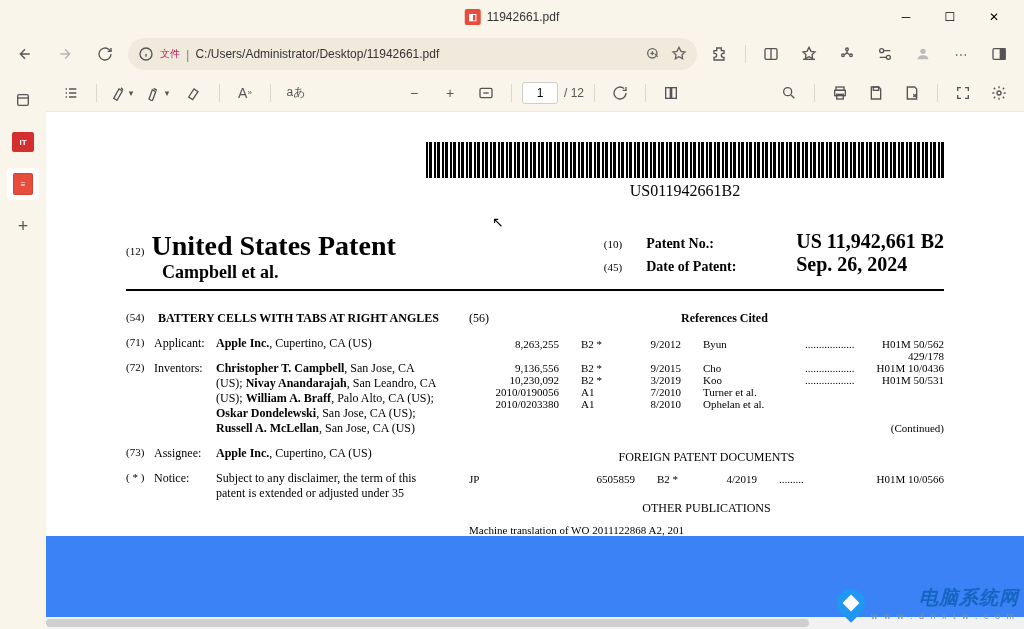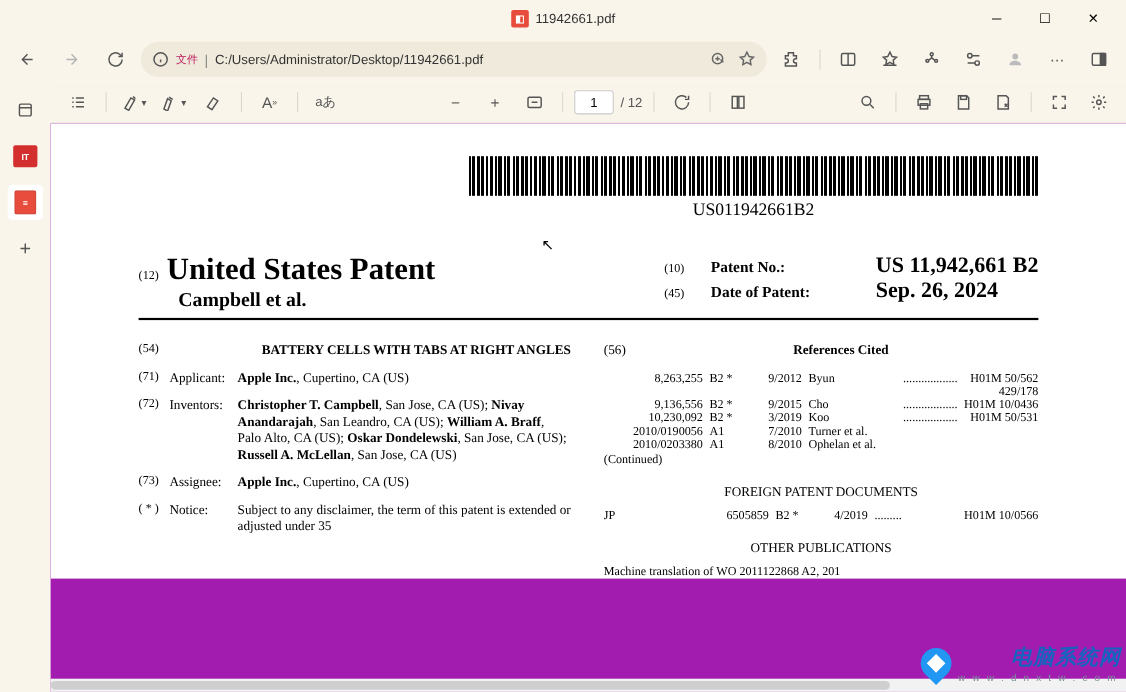--- a/index.html
+++ b/index.html
@@ -172,21 +172,21 @@
       border-radius: 3px;
       text-align: center;
       background: white;
       font-size: 12px;
     }
     .page-total { font-size: 12px; color: #555; }
     .spacer { flex: 1; }
     .pdf-viewer {
       flex: 1;
       overflow: hidden;
-      background: #a21caf;
+      background: #3b82f6;
       position: relative;
     }
     .page {
       width: 100%;
       padding: 30px 80px 0;
       background: white;
       font-family: "Times New Roman", serif;
       color: #000;
     }
     .barcode-area { text-align: right; margin-left: 300px; }
@@ -236,21 +236,21 @@
       gap: 0;
       margin-bottom: 10px;
     }
     .field-row .fnum { width: 28px; font-size: 11px; }
     .field-row .flabel { width: 62px; }
     .field-row .fval { flex: 1; }
     .sec54-title { font-weight: bold; text-align: right; }
     .ref-title { text-align: center; font-weight: bold; margin-bottom: 12px; }
     .ref-sub { text-align: center; font-size: 12px; margin-bottom: 8px; }
     .ref-table { font-size: 11px; }
-    .ref-table .r { display: flex; gap: 6px; white-space: nowrap; }
+    .ref-table .r { display: flex; gap: 22px; white-space: nowrap; }
     .ref-table .c1 { width: 90px; text-align: right; font-variant-numeric: tabular-nums; }
     .ref-table .c2 { width: 30px; }
     .ref-table .c3 { width: 48px; text-align: right; }
     .ref-table .c4 { width: 80px; }
     .ref-table .dots { flex: 1; overflow: hidden; }
     .ref-table .c5 { text-align: right; }
     .cursor-arrow {
       position: absolute;
       left: 492px;
       top: 214px;
@@ -624,21 +624,21 @@
                 </div>
                 <div class="r">
                   <span class="c1">2010/0203380</span>
                   <span class="c2">A1</span>
                   <span class="c3">8/2010</span>
                   <span class="c4">Ophelan et al.</span>
                   <span class="dots"></span>
                   <span class="c5"></span>
                 </div>
               </div>
-            <div style="text-align:left;font-size:11px;margin-top:2px">(Continued)</div>
+            <div style="text-align:right;font-size:11px;margin-top:12px">(Continued)</div>
             <div class="ref-sub" style="margin-top:16px">FOREIGN PATENT DOCUMENTS</div>
             <div class="ref-table" id="foreign-refs">
                 <div class="r">
                   <span style="width:24px">JP</span>
                   <span class="c1" style="width:120px">6505859</span>
                   <span class="c2">B2 *</span>
                   <span class="c3">4/2019</span>
                   <span class="dots">.........</span>
                   <span class="c5">H01M 10/0566</span>
                 </div>

